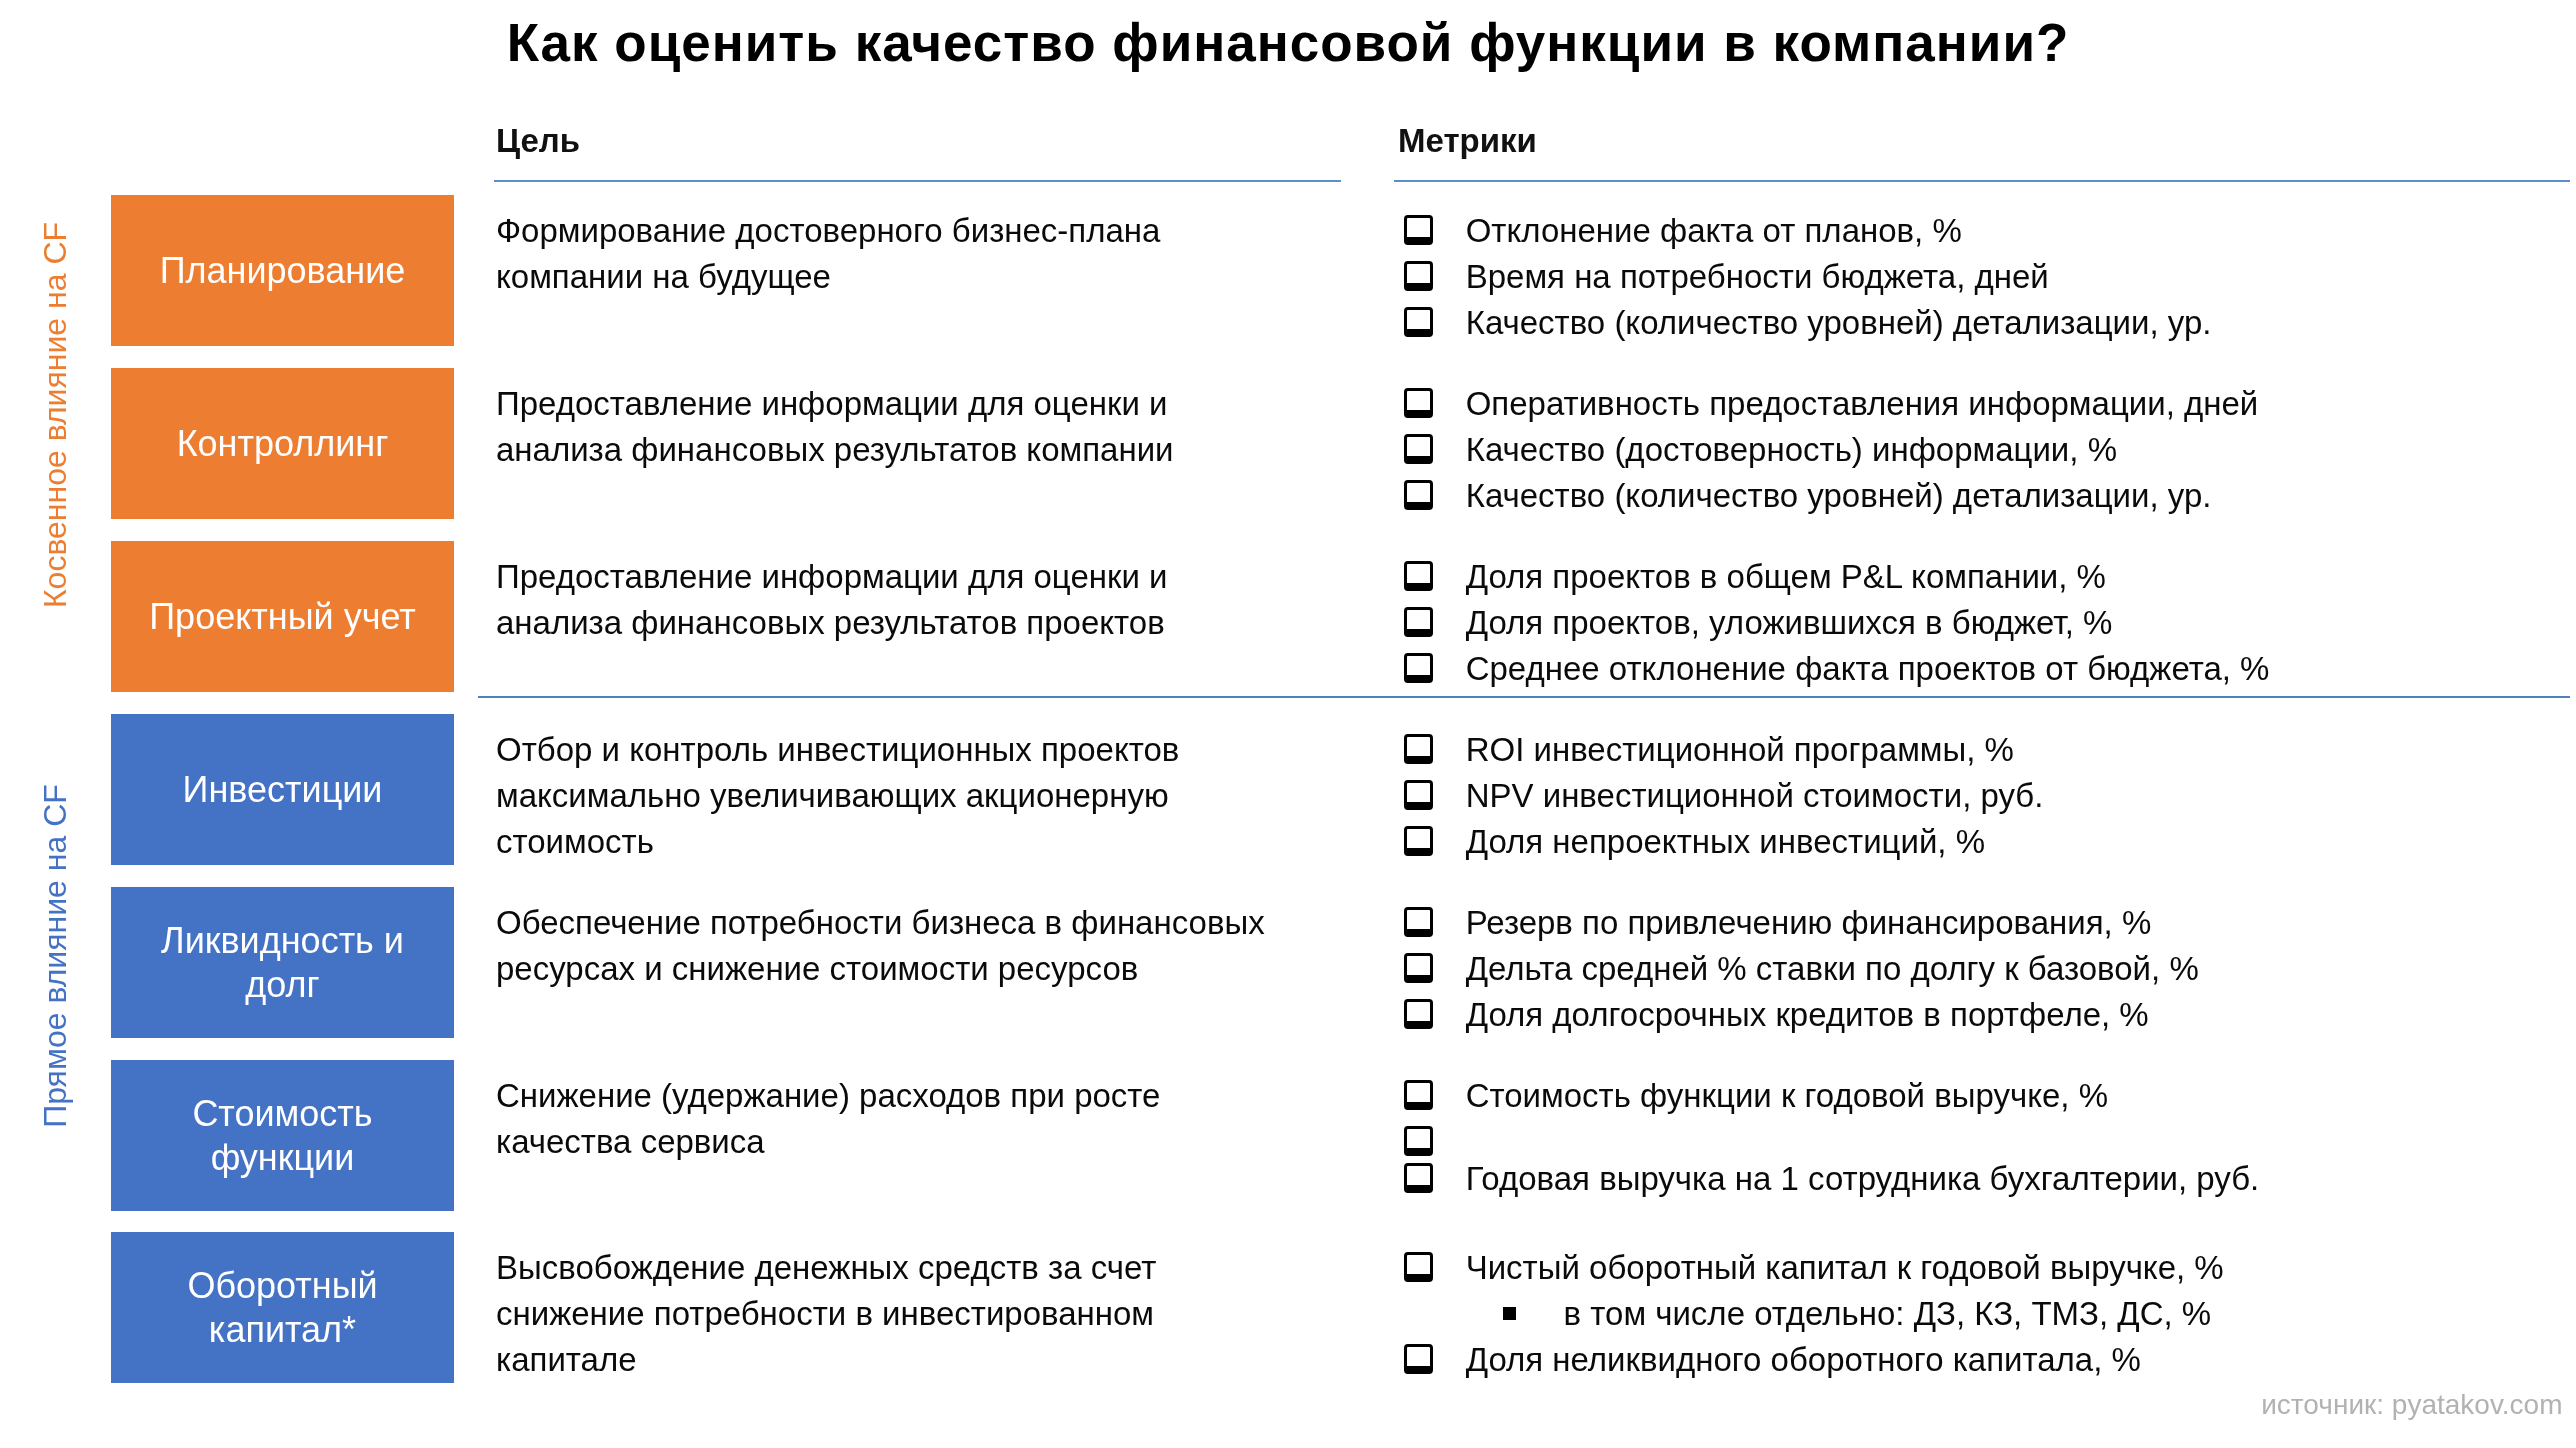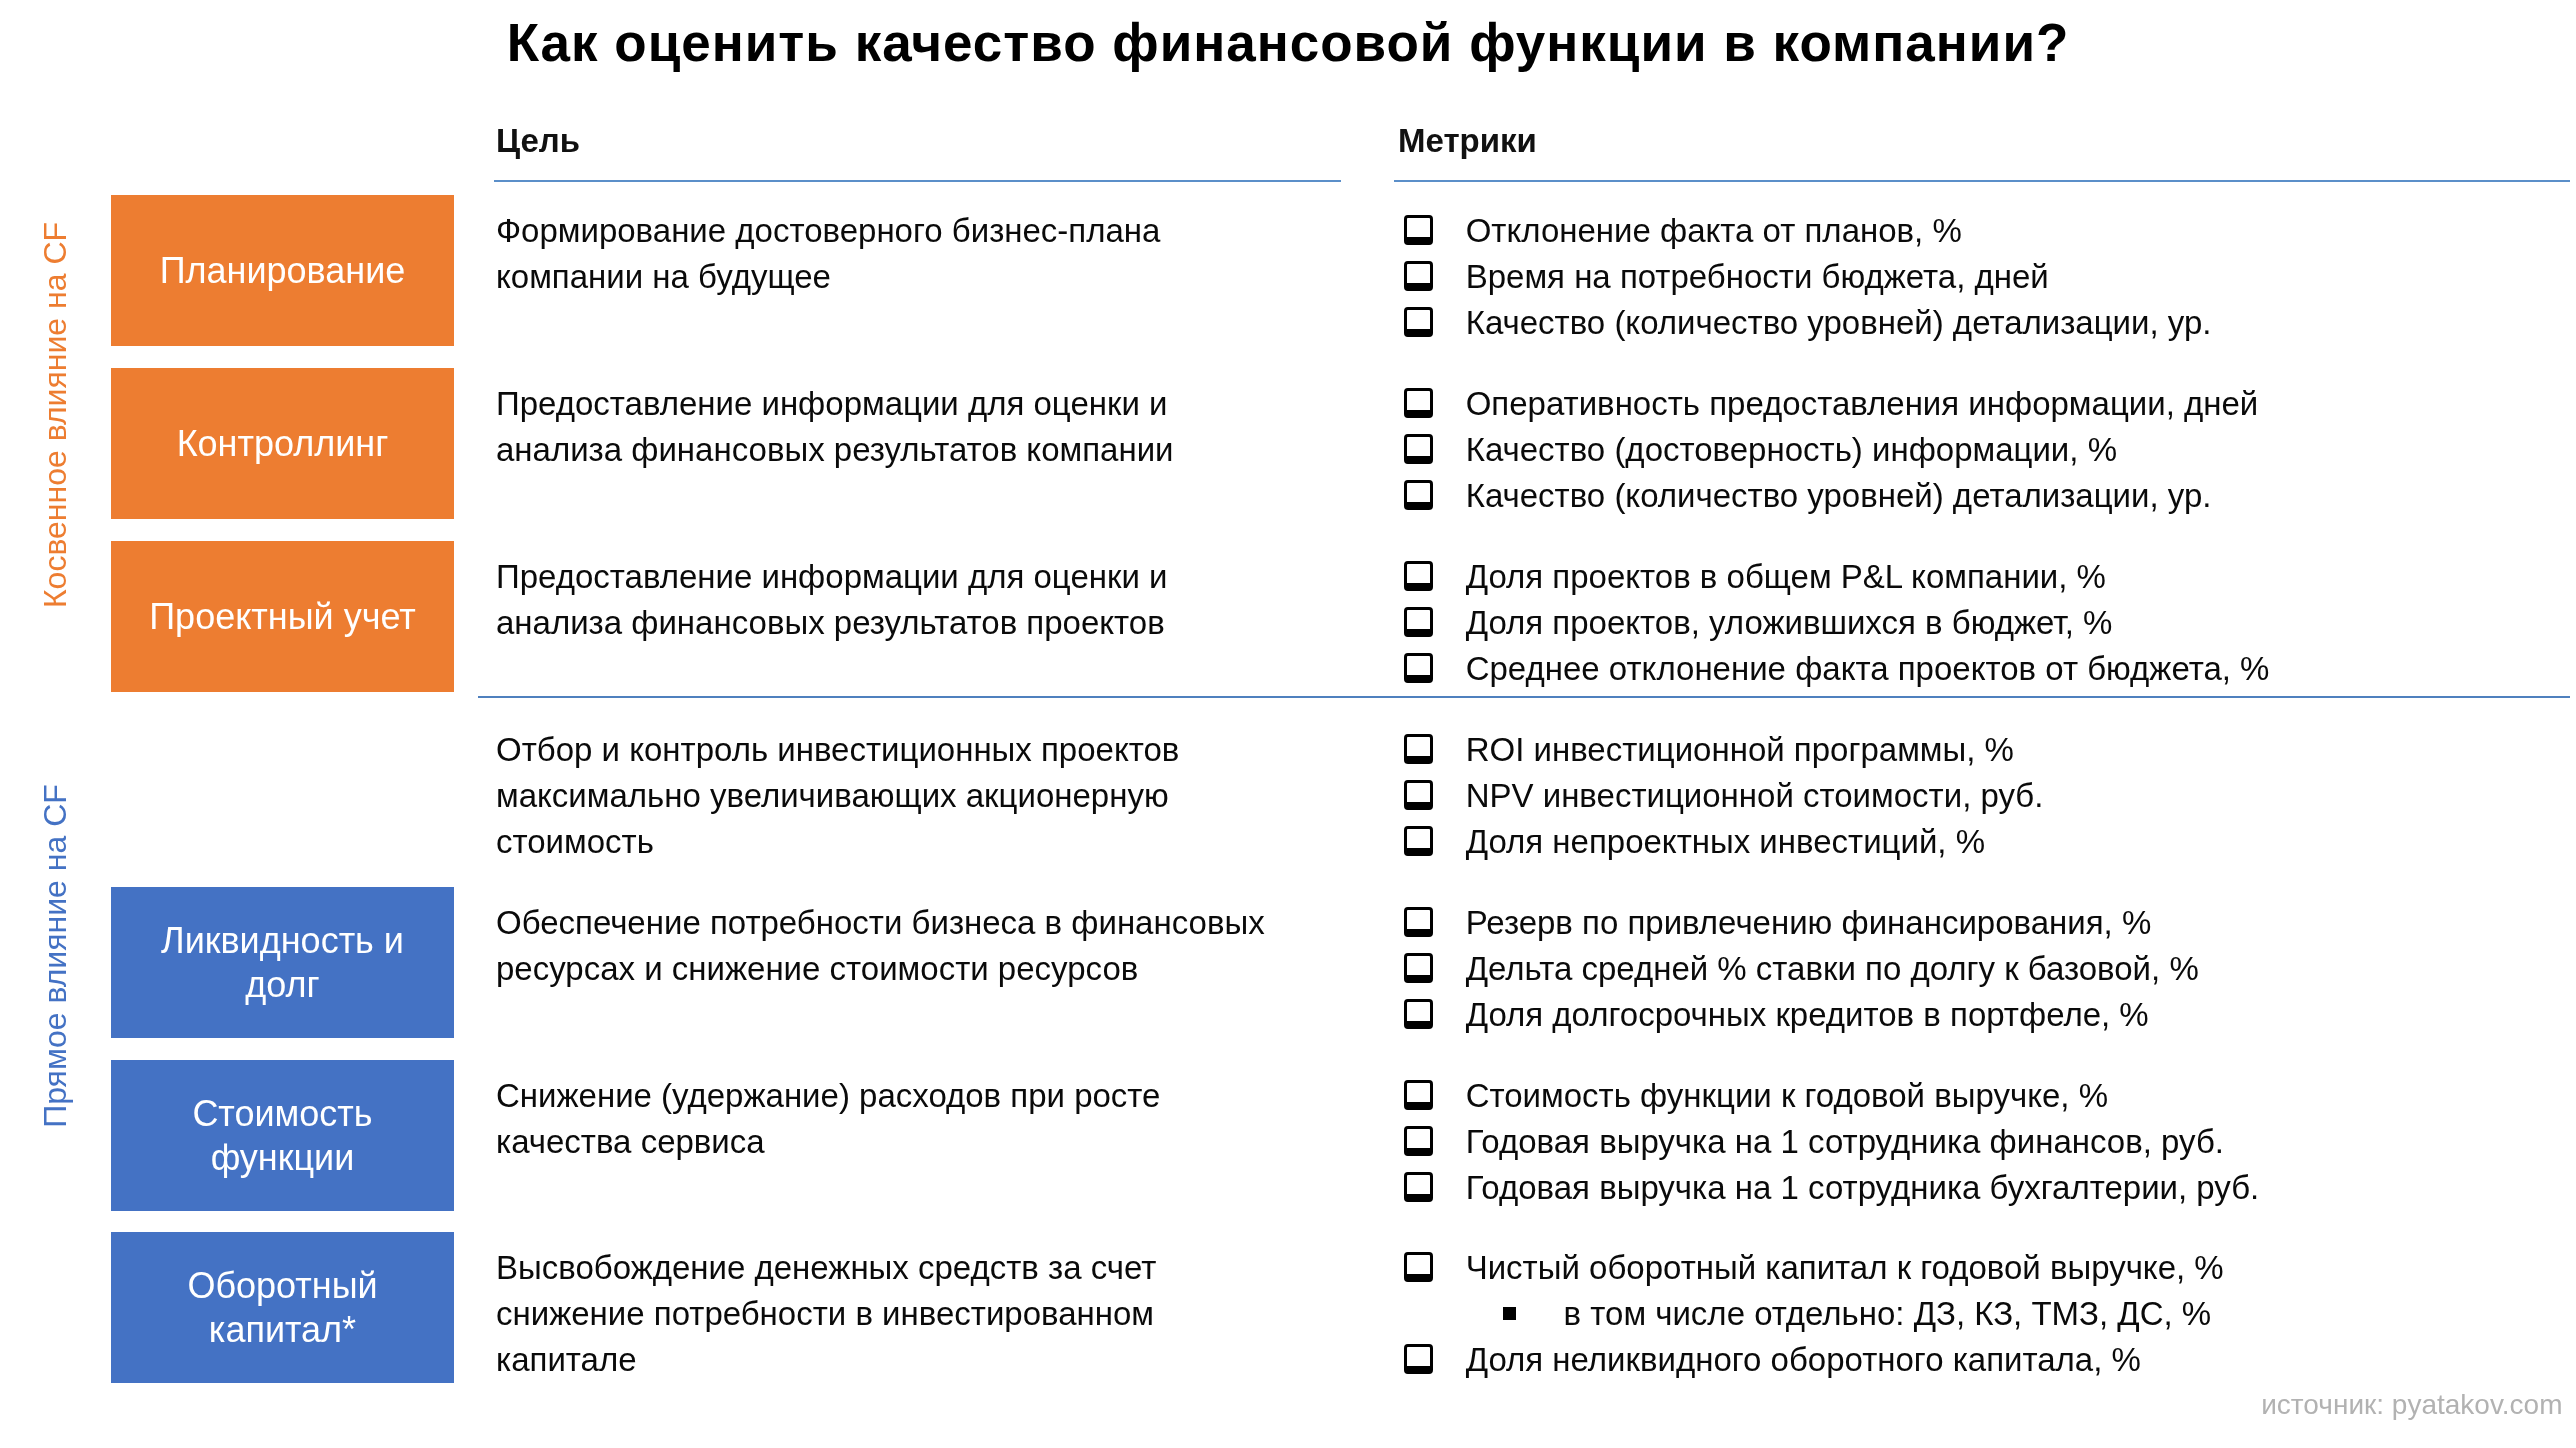--- a/index.html
+++ b/index.html
@@ -124,20 +124,21 @@
           <span>Доля проектов, уложившихся в бюджет, %</span>
         </div>
       <div class="metric">
           <span class="cb"></span>
           <span>Среднее отклонение факта проектов от бюджета, %</span>
         </div>
     </div>
   </div>
 
   <div class="row row4">
+    <div class="box blue">Инвестиции</div>
     <div class="goal">Отбор и контроль инвестиционных проектов максимально увеличивающих акционерную стоимость</div>
     <div class="metrics">
       <div class="metric">
           <span class="cb"></span>
           <span>ROI инвестиционной программы, %</span>
         </div>
       <div class="metric">
           <span class="cb"></span>
           <span>NPV инвестиционной стоимости, руб.</span>
         </div>
@@ -170,21 +171,20 @@
   <div class="row row6">
     <div class="box blue">Стоимость функции</div>
     <div class="goal">Снижение (удержание) расходов при росте качества сервиса</div>
     <div class="metrics">
       <div class="metric">
           <span class="cb"></span>
           <span>Стоимость функции к годовой выручке, %</span>
         </div>
       <div class="metric">
           <span class="cb"></span>
-          <span>Годовая выручка на 1 сотрудника финансов, руб.</span>
         </div>
       <div class="metric">
           <span class="cb"></span>
           <span>Годовая выручка на 1 сотрудника бухгалтерии, руб.</span>
         </div>
     </div>
   </div>
 
   <div class="row row7">
     <div class="box blue">Оборотный капитал*</div>

